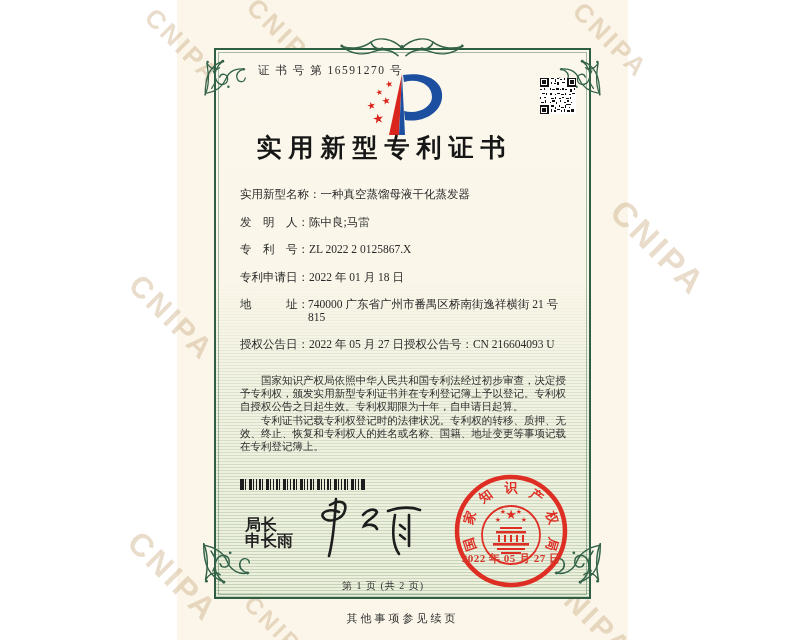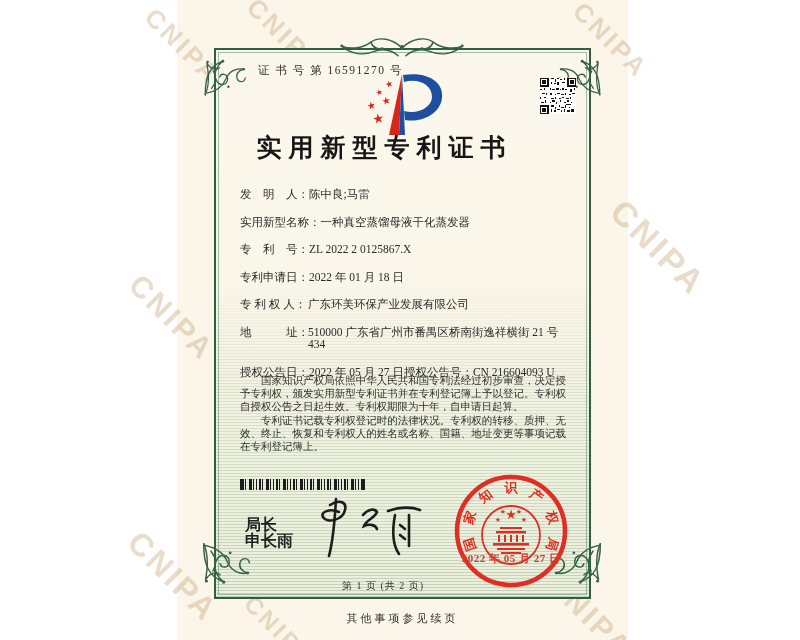--- a/index.html
+++ b/index.html
@@ -217,42 +217,38 @@
         <rect x="22" y="26" width="2" height="1"></rect>
       <rect x="25" y="25" width="2" height="2"></rect>
         <rect x="21" y="21" width="4" height="1"></rect>
     </g>
   </svg>
 
   <div class="title">实用新型专利证书</div>
 
   <div class="rows">
     <div class="row">
+      <span class="flabel">实用新型名称：</span>
+      <span class="fvalue">一种真空蒸馏母液干化蒸发器</span>
+    </div>
+    <div class="row">
       <span class="flabel">发　明　人：</span>
       <span class="fvalue">陈中良;马雷</span>
     </div>
     <div class="row">
-      <span class="flabel">实用新型名称：</span>
-      <span class="fvalue">一种真空蒸馏母液干化蒸发器</span>
-    </div>
-    <div class="row">
       <span class="flabel">专　利　号：</span>
       <span class="fvalue">ZL 2022 2 0125867.X</span>
     </div>
     <div class="row">
       <span class="flabel">专利申请日：</span>
       <span class="fvalue">2022 年 01 月 18 日</span>
     </div>
     <div class="row">
-      <span class="flabel">专 利 权 人：</span>
-      <span class="fvalue">广东环美环保产业发展有限公司</span>
-    </div>
-    <div class="row">
       <span class="flabel">地　　　址：</span>
-      <span class="fvalue" style="white-space:normal;">510000 广东省广州市番禺区桥南街逸祥横街 21 号 434</span>
+      <span class="fvalue" style="white-space:normal;">740000 广东省广州市番禺区桥南街逸祥横街 21 号 815</span>
     </div>
     <div class="row">
       <span class="flabel">授权公告日：</span>
       <span class="fvalue">2022 年 05 月 27 日</span>
       <span class="flabel2">授权公告号：</span>
       <span class="fvalue">CN 216604093 U</span>
     </div>
   </div>
 
   <div class="paras">

